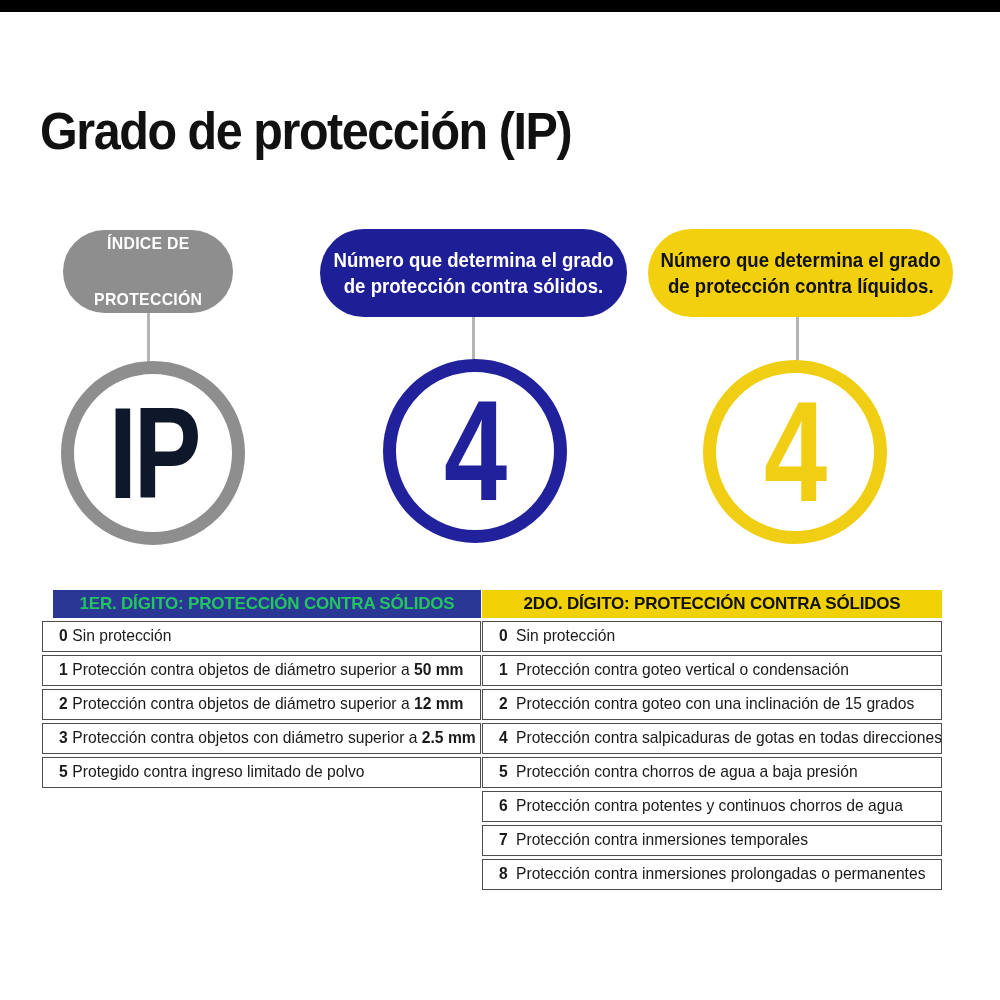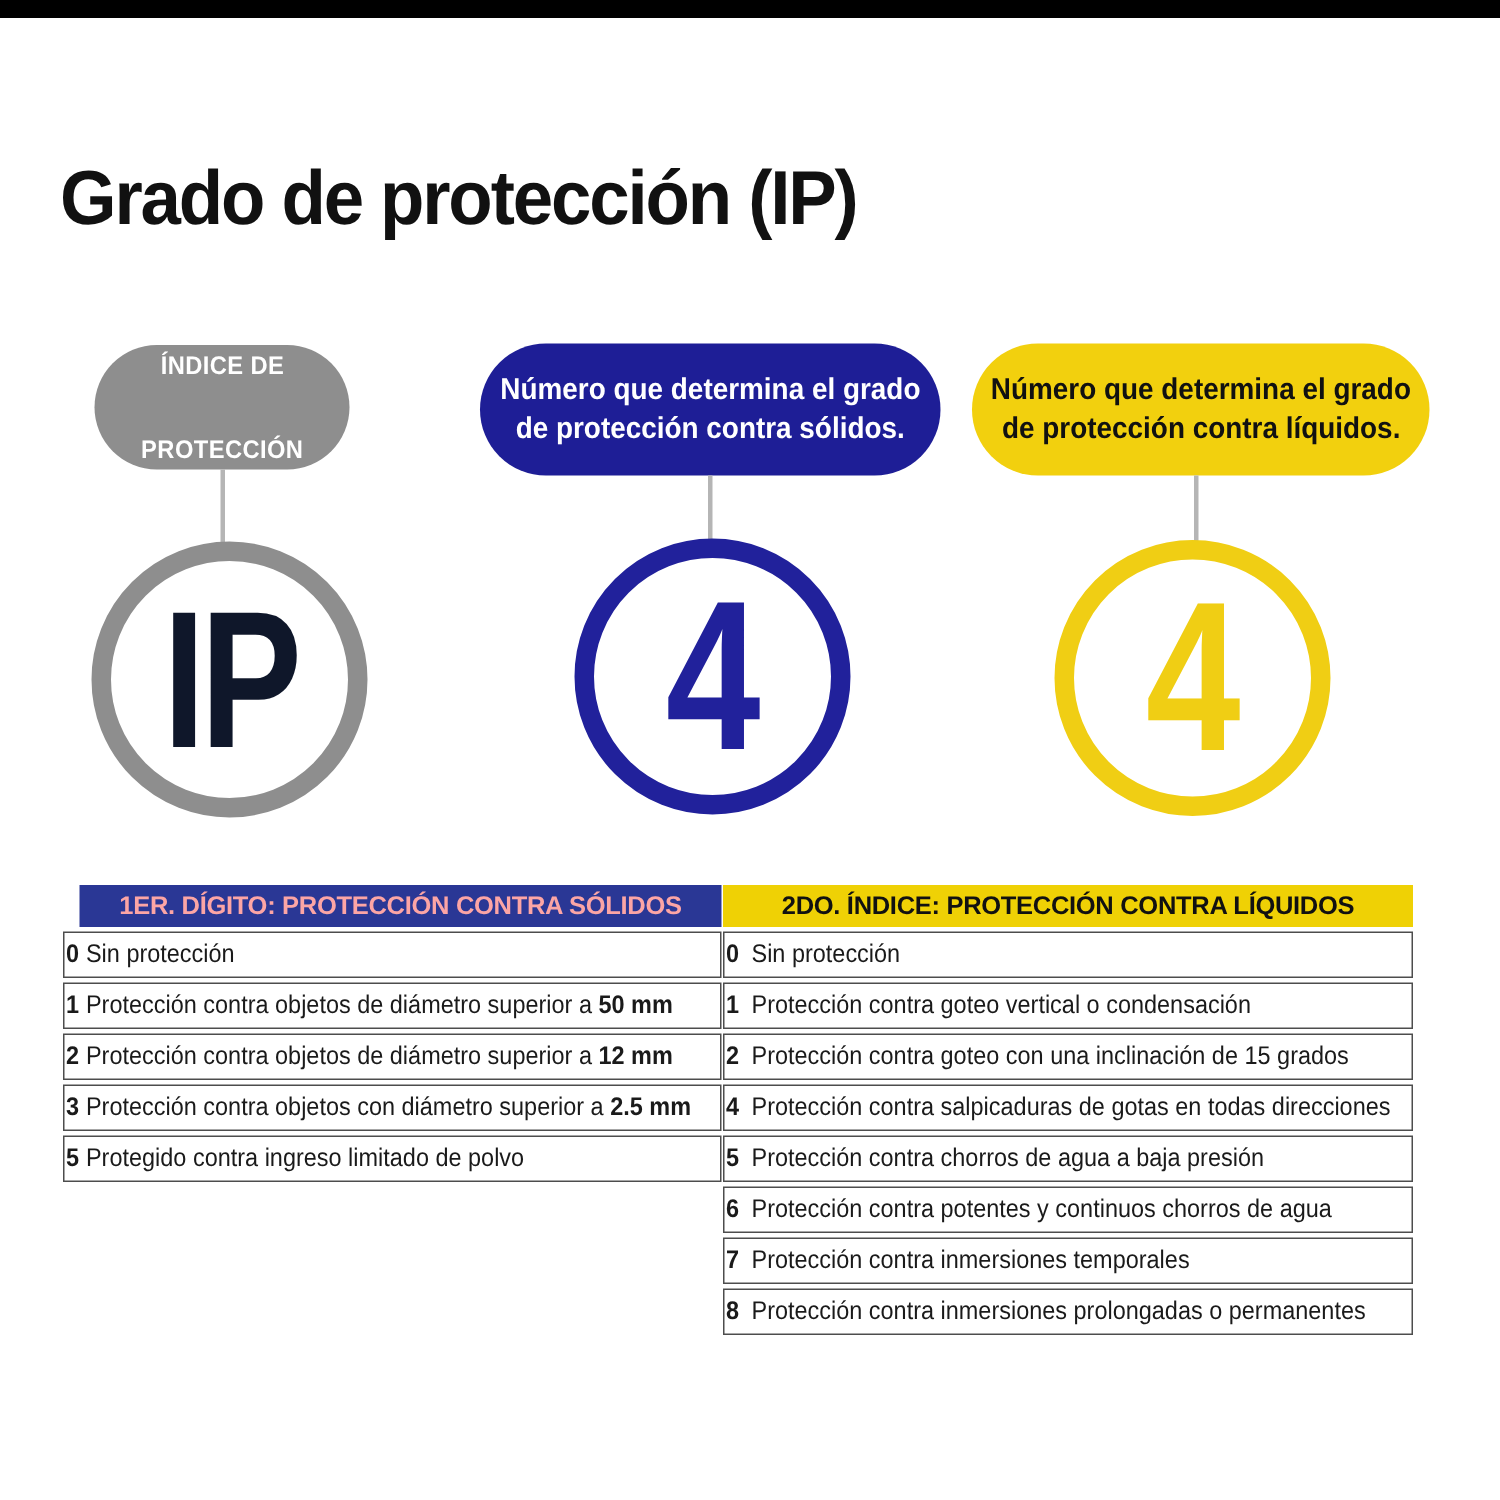--- a/index.html
+++ b/index.html
@@ -42,25 +42,25 @@
   .ring-liquids{left:703px;top:360px;border:13px solid #F0CE14;color:#F0CE14;font-size:142px;}
   .ring-liquids .glyph{transform:scaleX(0.8);}
   
   .ip-table{position:absolute;top:590px;}
   .tbl-solids{left:42px;width:439px;}
   .tbl-liquids{left:482px;width:460px;}
   .tbl-header{
     height:28px;line-height:28px;text-align:center;font-weight:700;font-size:17px;
     margin-bottom:3px;letter-spacing:-0.2px;
   }
-  .tbl-solids .tbl-header{background:#2A3795;color:#fca5a5;margin-left:11px;}
+  .tbl-solids .tbl-header{background:#2A3795;color:#22c55e;margin-left:11px;}
   .tbl-liquids .tbl-header{background:#EFD105;color:#111111;}
   .tbl-row{
     box-sizing:border-box;height:31px;line-height:28px;background:#ffffff;
-    border:1.5px solid #4d4d4d;margin-bottom:3px;padding-left:1px;
+    border:1.5px solid #4d4d4d;margin-bottom:3px;padding-left:16px;
     font-size:17px;white-space:nowrap;overflow:hidden;
   }
   .row-content{display:inline-block;transform:scaleX(0.92);transform-origin:0 50%;}
   .row-num{font-weight:700;}
   .tbl-solids .row-num{margin-right:5px;}
   .tbl-liquids .row-num{margin-right:9px;}
   .row-bold{font-weight:700;}
 </style>
 </head>
 <body>
@@ -101,21 +101,21 @@
   <div>
       <div class="tbl-row"><span class="row-content"><span class="row-num">0</span><span>Sin protección</span></span></div>
       <div class="tbl-row"><span class="row-content"><span class="row-num">1</span><span>Protección contra objetos de diámetro superior a </span><span class="row-bold">50 mm</span></span></div>
       <div class="tbl-row"><span class="row-content"><span class="row-num">2</span><span>Protección contra objetos de diámetro superior a </span><span class="row-bold">12 mm</span></span></div>
       <div class="tbl-row"><span class="row-content"><span class="row-num">3</span><span>Protección contra objetos con diámetro superior a </span><span class="row-bold">2.5 mm</span></span></div>
       <div class="tbl-row"><span class="row-content"><span class="row-num">5</span><span>Protegido contra ingreso limitado de polvo</span></span></div>
     </div>
 </div>
 
 <div class="ip-table tbl-liquids">
-  <div class="tbl-header">2DO. ÍNDICE: PROTECCIÓN CONTRA LÍQUIDOS</div>
+  <div class="tbl-header">2DO. DÍGITO: PROTECCIÓN CONTRA SÓLIDOS</div>
   <div>
       <div class="tbl-row"><span class="row-content"><span class="row-num">0</span><span>Sin protección</span></span></div>
       <div class="tbl-row"><span class="row-content"><span class="row-num">1</span><span>Protección contra goteo vertical o condensación</span></span></div>
       <div class="tbl-row"><span class="row-content"><span class="row-num">2</span><span>Protección contra goteo con una inclinación de 15 grados</span></span></div>
       <div class="tbl-row"><span class="row-content"><span class="row-num">4</span><span>Protección contra salpicaduras de gotas en todas direcciones</span></span></div>
       <div class="tbl-row"><span class="row-content"><span class="row-num">5</span><span>Protección contra chorros de agua a baja presión</span></span></div>
       <div class="tbl-row"><span class="row-content"><span class="row-num">6</span><span>Protección contra potentes y continuos chorros de agua</span></span></div>
       <div class="tbl-row"><span class="row-content"><span class="row-num">7</span><span>Protección contra inmersiones temporales</span></span></div>
       <div class="tbl-row"><span class="row-content"><span class="row-num">8</span><span>Protección contra inmersiones prolongadas o permanentes</span></span></div>
     </div>

